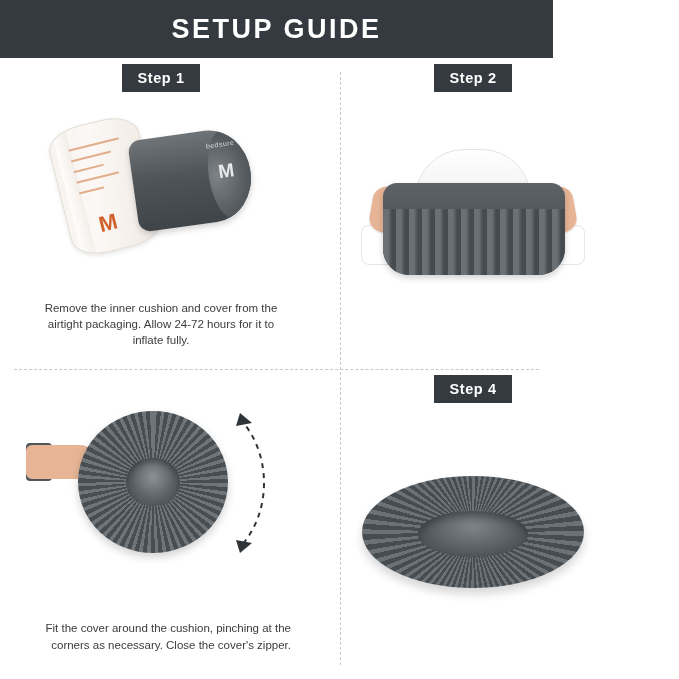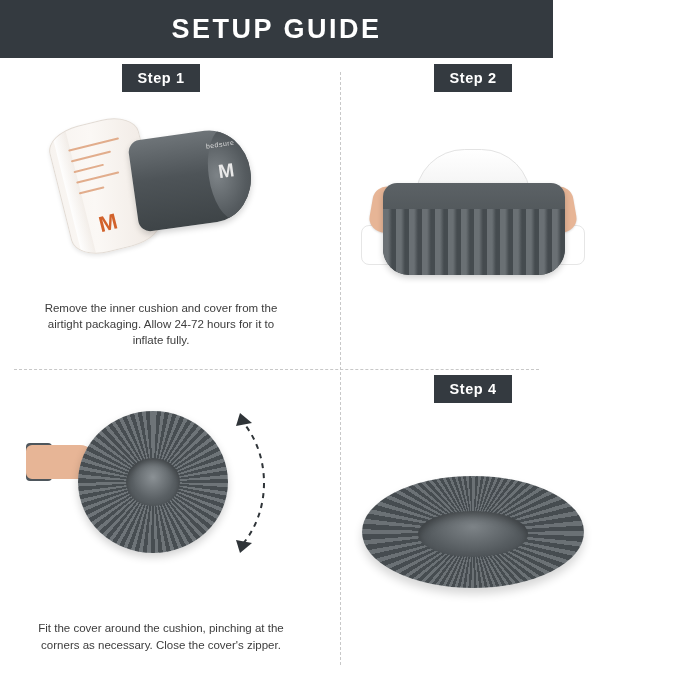--- a/index.html
+++ b/index.html
@@ -85,21 +85,21 @@
   .caption {
     flex: 0 0 auto;
     text-align: center;
     font-size: 11.5px;
     line-height: 1.42;
     color: #3c3c3c;
     max-width: 260px;
     padding-bottom: 4px;
     margin-top: 28px;
   }
-  .cell-bottom .caption { padding-bottom: 10px; }
+  .cell-bottom .caption { padding-bottom: 10px; text-align: right; }
 
   
   .s1 { width: 240px; height: 150px; position: relative; }
   .s1 .pkg {
     position: absolute;
     left: 18px; top: 14px;
     width: 92px; height: 130px;
     background: linear-gradient(100deg,#f7f3ef 0%,#fbf8f5 40%,#efe8e2 100%);
     border: 1px solid #e2dbd4;
     border-radius: 34px / 20px;

